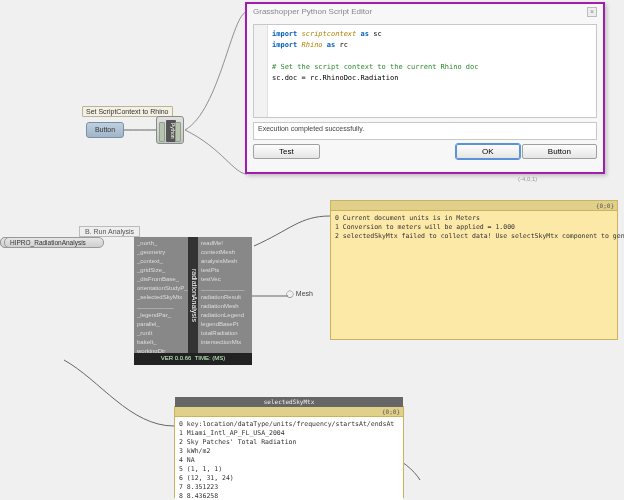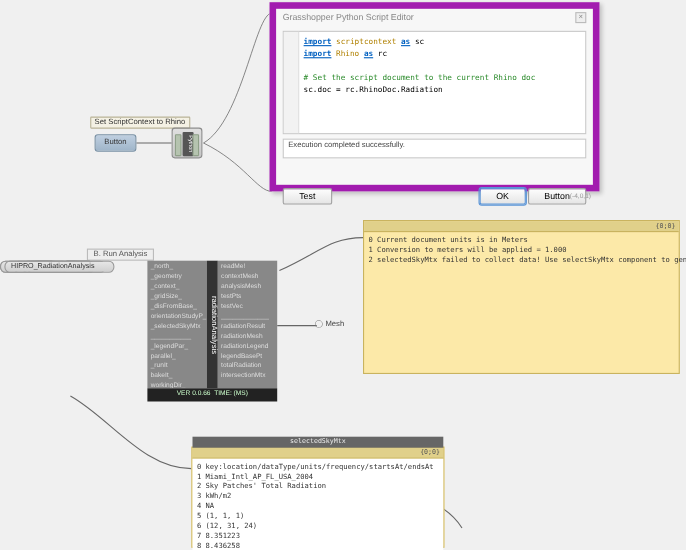--- a/index.html
+++ b/index.html
@@ -16,23 +16,23 @@
     position: absolute;
     pointer-events: none;
     stroke: #666;
     fill: none;
   }
 
   
   .editor {
     position: absolute;
     left: 245px; top: 2px;
-    width: 300px; height: 172px;
+    width: 360px; height: 172px;
     background: #f7f7f7;
-    border: 6px solid #a21caf;
+    border: 2px solid #a21caf;
     box-shadow: 2px 2px 4px rgba(0,0,0,.2);
   }
   .editor-title {
     padding: 3px 6px;
     font-size: 8px;
     color: #888;
     display: flex;
     justify-content: space-between;
   }
   .editor-title .close { width:10px;height:10px;border:1px solid #bbb;background:#eee;text-align:center;line-height:8px;font-size:7px;}
@@ -54,46 +54,45 @@
   .gutter {
     position:absolute;left:0;top:0;bottom:0;width:14px;background:#f2f2f2;border-right:1px solid #e0e0e0;
   }
   .code {
     position:absolute;left:18px;top:4px;right:4px;
     font-family: Consolas, monospace;
     font-size: 7px;
     line-height: 11px;
     white-space: pre;
   }
-  .kw { color: #0060c0; font-weight: bold; text-decoration: underline; }
-  .mod { color: #b08000; }
+  .kw { color: #0060c0; font-weight: bold; }
+  .mod { color: #b08000; font-style: italic; }
   .cm { color: #2a8a2a; }
   .editor-status {
     margin: 0 6px;
     border: 1px solid #c8c8c8;
     background: #fff;
     padding: 2px 4px;
     font-size: 7px;
     color: #444;
     height: 18px;
   }
   .editor-footer {
     margin: 4px 6px 2px;
     display: flex;
     justify-content: space-between;
     align-items: center;
   }
   .btn {
     font-size: 8px;
     border: 1px solid #a0a0a0;
     background: linear-gradient(#fdfdfd,#e5e5e5);
-    padding: 2px 14px;
+    padding: 2px 25px;
     border-radius: 2px;
     cursor: pointer;
-    margin-top: 23px;
   }
   .btn.primary { border-color:#5a94d6; outline:1px solid #5a94d6; }
 
   
   .button-comp {
     position: absolute;
     left: 86px; top: 122px;
     width: 38px; height: 16px;
     background: linear-gradient(#bfcfe0,#9fb5c9);
     border: 1px solid #7890a4;
@@ -215,21 +214,21 @@
 <div class="editor">
   <div class="editor-title">
     <span>Grasshopper Python Script Editor</span>
     <span class="close">×</span>
   </div>
   <div class="editor-body">
     <div class="gutter"></div>
     <div class="code"><span class="kw">import</span> <span class="mod">scriptcontext</span> <span class="kw">as</span> <span>sc</span>
 <span class="kw">import</span> <span class="mod">Rhino</span> <span class="kw">as</span> <span>rc</span>
 
-<span class="cm"># Set the script document to the current Rhino doc</span>
+<span class="cm"># Set the script context to the current Rhino doc</span>
 <span>sc.doc = rc.RhinoDoc.Radiation</span></div>
   </div>
   <div class="editor-status">Execution completed successfully.</div>
   <div class="editor-footer">
     <button class="btn">Test</button>
     <div>
       <button class="btn primary">OK</button>
       <button class="btn">Button</button>
     </div>
   </div>

